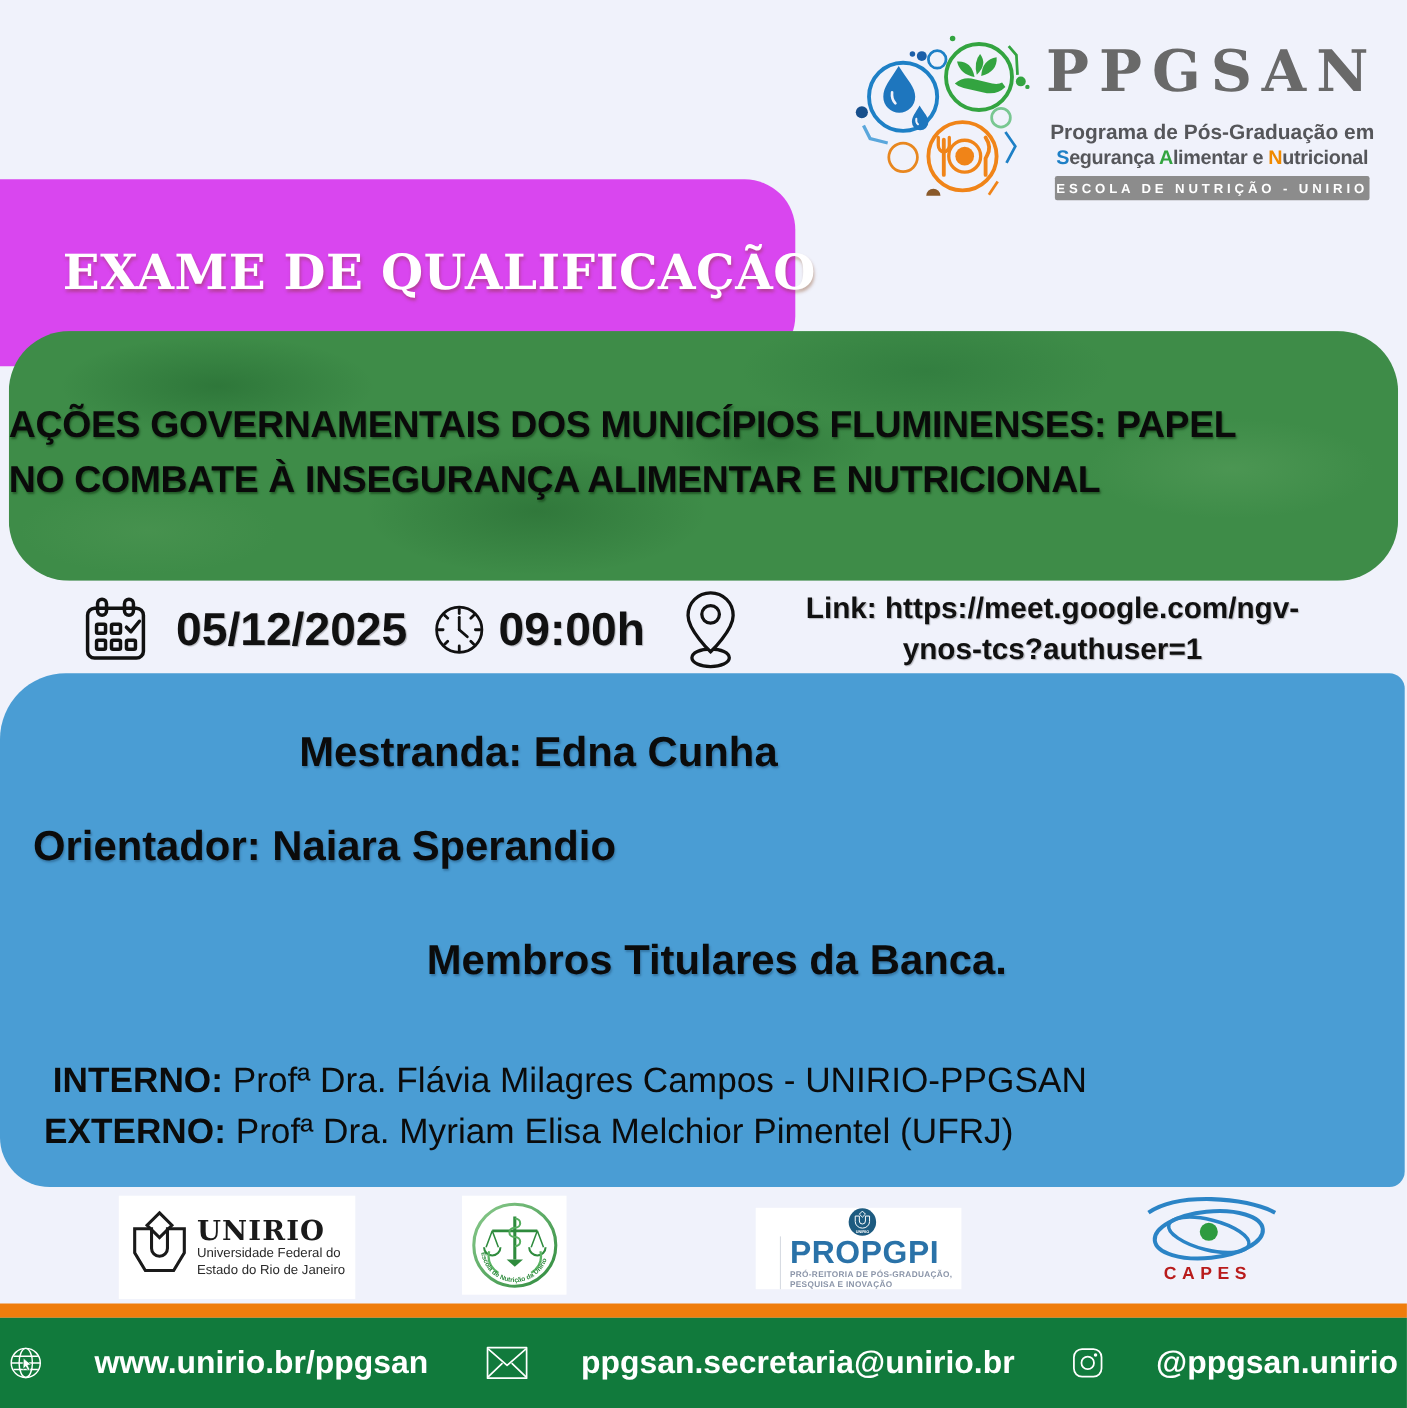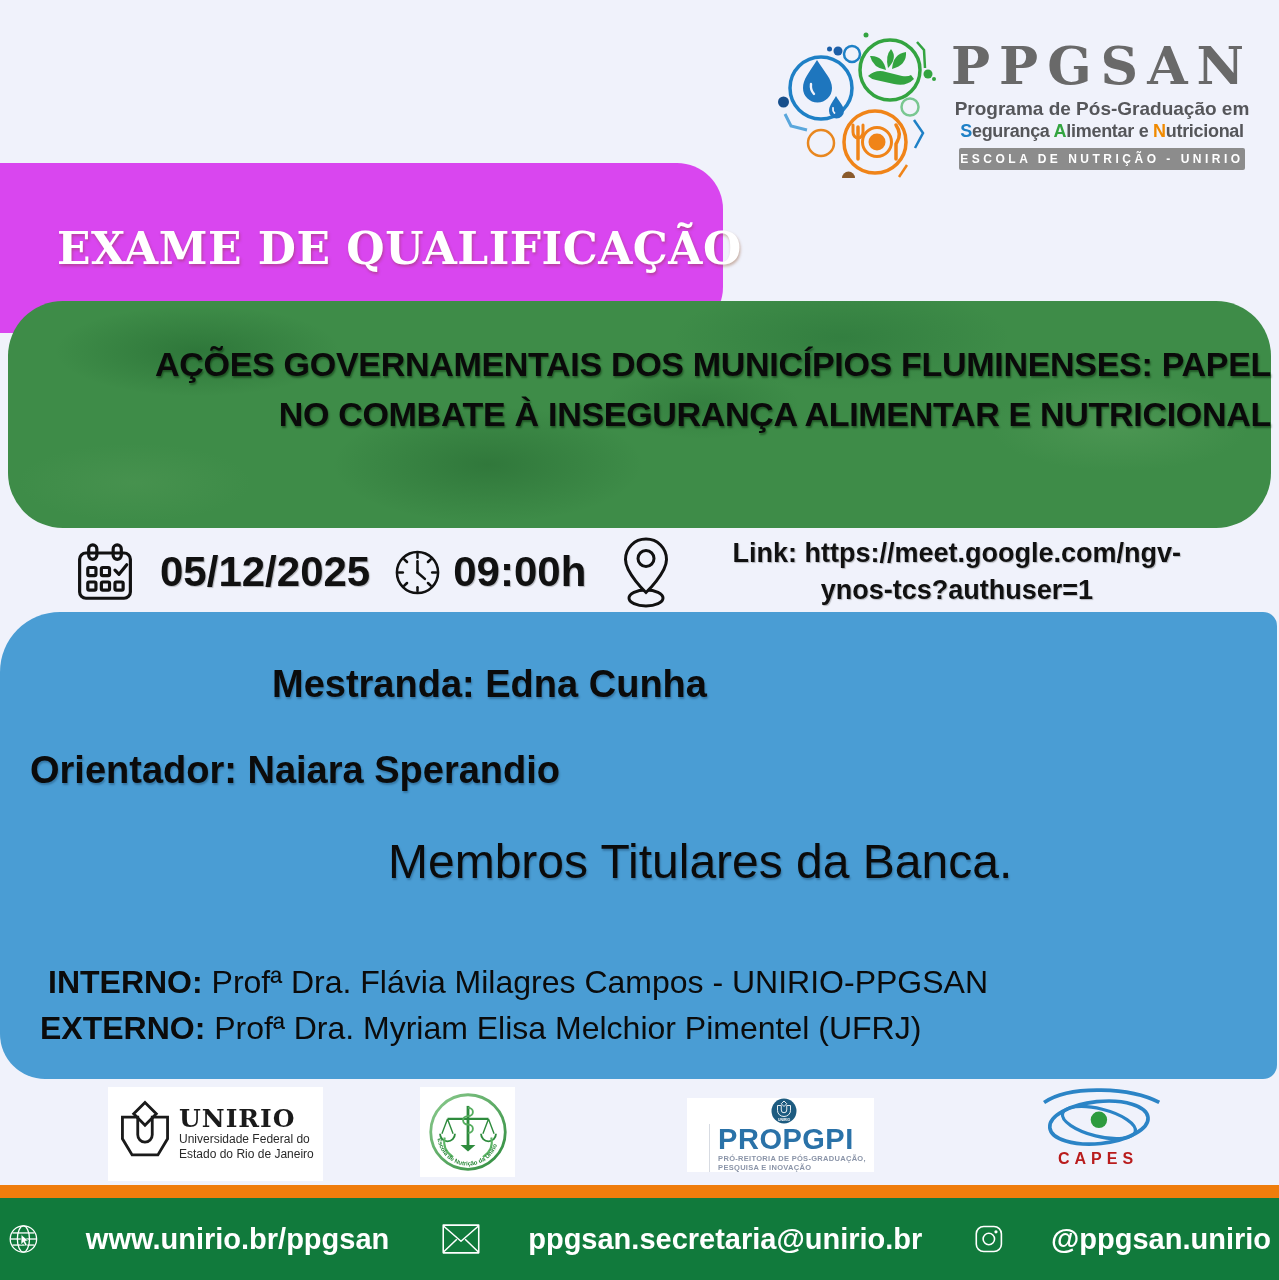--- a/index.html
+++ b/index.html
@@ -4,21 +4,21 @@
 <style>
   html,body{margin:0;padding:0;}
   .page{position:relative;width:1279px;height:1280px;background:#F0F2FB;overflow:hidden;
         font-family:"Liberation Sans",sans-serif;color:#111;}
 
   
   .brand-icons{position:absolute;left:768px;top:26px;width:190px;height:162px;}
   .brand-text{position:absolute;left:946px;top:38px;width:312px;text-align:center;}
   .brand-acronym{font-family:"DejaVu Serif",serif;font-weight:bold;font-size:52px;line-height:56px;
                  letter-spacing:9px;color:#696969;white-space:nowrap;}
-  .brand-line1{font-size:19px;font-weight:bold;color:#55565A;margin-top:4px;white-space:nowrap;}
+  .brand-line1{font-size:19px;font-weight:bold;color:#55565A;margin-top:16px;white-space:nowrap;}
   .brand-line2{font-size:18px;font-weight:bold;color:#55565A;margin-top:1px;letter-spacing:-0.3px;white-space:nowrap;}
   .san-s{color:#1E80C6;} .san-a{color:#33A440;} .san-n{color:#F08A00;}
   .brand-bar{display:inline-block;margin-top:6px;background:#8C8C8C;color:#fff;font-size:12px;
              font-weight:bold;letter-spacing:3.5px;padding:4px 1px;border-radius:2px;white-space:nowrap;}
 
   
   .banner{position:absolute;left:0;top:163px;width:723px;height:170px;background:#d946ef;
           border-radius:0 46px 46px 0;display:flex;align-items:center;}
   .banner-label{margin-left:57px;color:#fff;font-family:"DejaVu Serif",serif;font-weight:bold;
                 font-size:44px;letter-spacing:0.5px;text-shadow:1px 2px 3px rgba(120,50,0,0.35);white-space:nowrap;}
@@ -26,40 +26,40 @@
   
   .title-panel{position:absolute;left:8px;top:301px;width:1263px;height:227px;border-radius:55px;
       background-color:#3E8C48;
       background-image:
         radial-gradient(ellipse 220px 70px at 15% 22%, rgba(10,70,25,0.30), transparent 65%),
         radial-gradient(ellipse 260px 80px at 66% 16%, rgba(25,95,45,0.30), transparent 65%),
         radial-gradient(ellipse 240px 90px at 38% 72%, rgba(8,60,20,0.25), transparent 65%),
         radial-gradient(ellipse 200px 70px at 88% 55%, rgba(110,175,110,0.28), transparent 65%),
         radial-gradient(ellipse 180px 60px at 10% 80%, rgba(100,165,100,0.22), transparent 65%),
         radial-gradient(ellipse 150px 55px at 55% 45%, rgba(20,85,35,0.22), transparent 65%);
-      text-align:right;padding-top:38px;box-sizing:border-box;}
+      text-align:left;padding-top:60px;box-sizing:border-box;}
   .title-line{font-size:34px;font-weight:bold;color:#0A0A0A;line-height:50px;letter-spacing:-0.3px;
               text-shadow:1px 2px 2px rgba(0,30,0,0.45);}
 
   
   .event-row{position:absolute;left:0;top:528px;width:1279px;height:88px;display:flex;align-items:center;
              padding-left:76px;box-sizing:border-box;}
   .event-date{margin-left:26px;font-size:42px;font-weight:bold;white-space:nowrap;text-shadow:1px 1px 1px rgba(0,0,0,0.25);}
   .clock-wrap{margin-left:24px;} .pin-wrap{margin-left:34px;}
   .event-time{margin-left:12px;font-size:42px;font-weight:bold;white-space:nowrap;text-shadow:1px 1px 1px rgba(0,0,0,0.25);}
   .event-link{margin-left:12px;width:545px;text-align:center;font-size:27px;font-weight:bold;
               line-height:37px;text-shadow:1px 1px 1px rgba(0,0,0,0.25);}
 
   
   .details-panel{position:absolute;left:0;top:612px;width:1277px;height:467px;background:#4A9DD4;
                  border-radius:60px 14px 14px 45px;}
   .details-panel .abs{position:absolute;white-space:nowrap;color:#0B0B0B;}
   .d-mestranda{left:272px;top:51px;font-size:38px;font-weight:bold;text-shadow:1px 2px 2px rgba(0,30,60,0.3);}
   .d-orientador{left:30px;top:137px;font-size:38px;font-weight:bold;text-shadow:1px 2px 2px rgba(0,30,60,0.3);}
-  .d-membros{left:388px;top:222px;font-size:48px;font-weight:normal;text-shadow:1px 2px 2px rgba(0,30,60,0.3);}
+  .d-membros{left:388px;top:240px;font-size:38px;font-weight:bold;text-shadow:1px 2px 2px rgba(0,30,60,0.3);}
   .d-interno{left:48px;top:352px;font-size:32px;}
   .d-externo{left:40px;top:398px;font-size:32px;}
   .d-label{font-weight:bold;}
 
   
   .logo-box{position:absolute;background:#fff;display:flex;align-items:center;box-sizing:border-box;}
   .unirio-box{left:108px;top:1087px;width:215px;height:94px;padding-left:8px;}
   .unirio-txt{margin-left:5px;}
   .unirio-name{font-family:"DejaVu Serif",serif;font-size:25px;font-weight:bold;letter-spacing:1px;color:#1A1A1A;line-height:26px;}
   .unirio-sub{font-size:12px;color:#2A2A2A;line-height:15px;}

